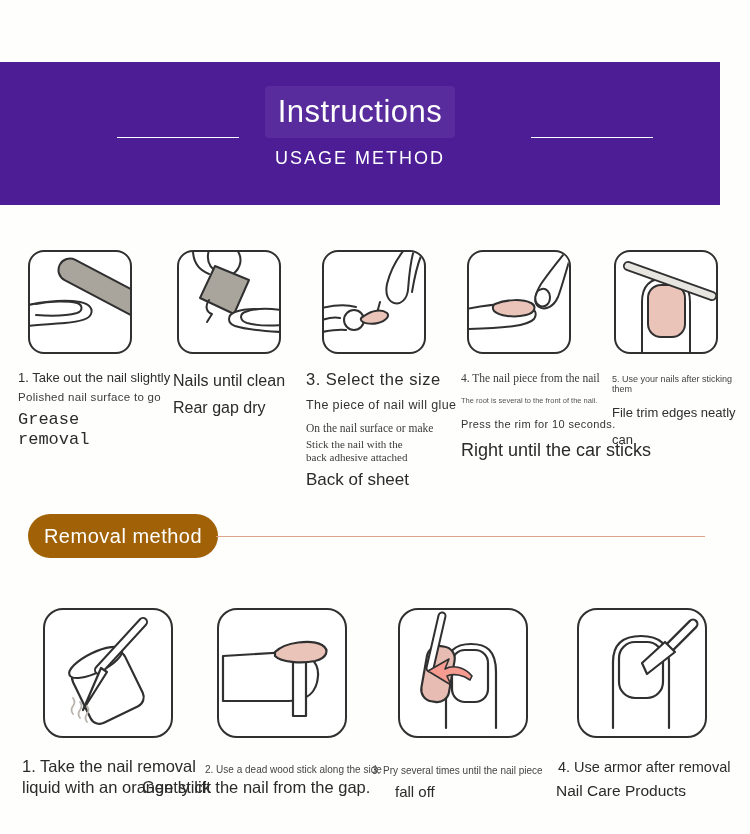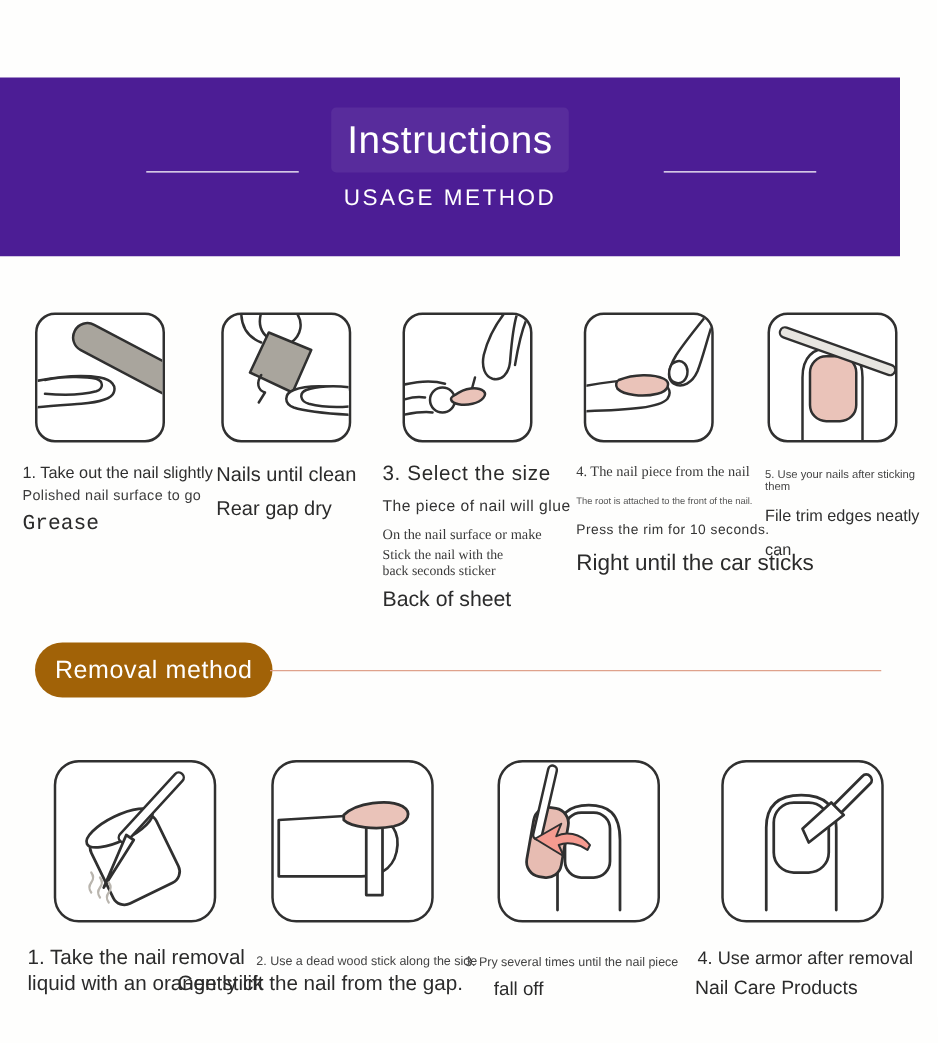--- a/index.html
+++ b/index.html
@@ -140,38 +140,39 @@
         <line x1="12" y1="14" x2="96" y2="44" stroke-width="10"></line>
         <line x1="12" y1="14" x2="96" y2="44" stroke="#E7E5E0" stroke-width="6.5"></line>
       </g>
     </svg>
   </div>
 
   <div class="col u-c1">
     <div class="u1-t">1. Take out the nail slightly</div>
     <div class="u1-l1">Polished nail surface to go</div>
     <div class="u1-big">Grease</div>
+    <div class="u1-big">removal</div>
   </div>
 
   <div class="col u-c2">
     <div class="u2-l">Nails until clean</div>
     <div class="u2-l">Rear gap dry</div>
   </div>
 
   <div class="col u-c3">
     <div class="u3-t">3. Select the size</div>
     <div class="u3-l1">The piece of nail will glue</div>
     <div class="u3-l2">On the nail surface or make</div>
-    <div class="u3-l3">Stick the nail with the back seconds sticker</div>
+    <div class="u3-l3">Stick the nail with the back adhesive attached</div>
     <div class="u3-l4">Back of sheet</div>
   </div>
 
   <div class="col u-c4">
     <div class="u4-t">4. The nail piece from the nail</div>
-    <div class="u4-l1">The root is attached to the front of the nail.</div>
+    <div class="u4-l1">The root is several to the front of the nail.</div>
     <div class="u4-l2">Press the rim for 10 seconds.</div>
     <div class="u4-l3">Right until the car sticks</div>
   </div>
 
   <div class="col u-c5">
     <div class="u5-t">5. Use your nails after sticking them</div>
     <div class="u5-l">File trim edges neatly</div>
     <div class="u5-l">can</div>
   </div>
 

